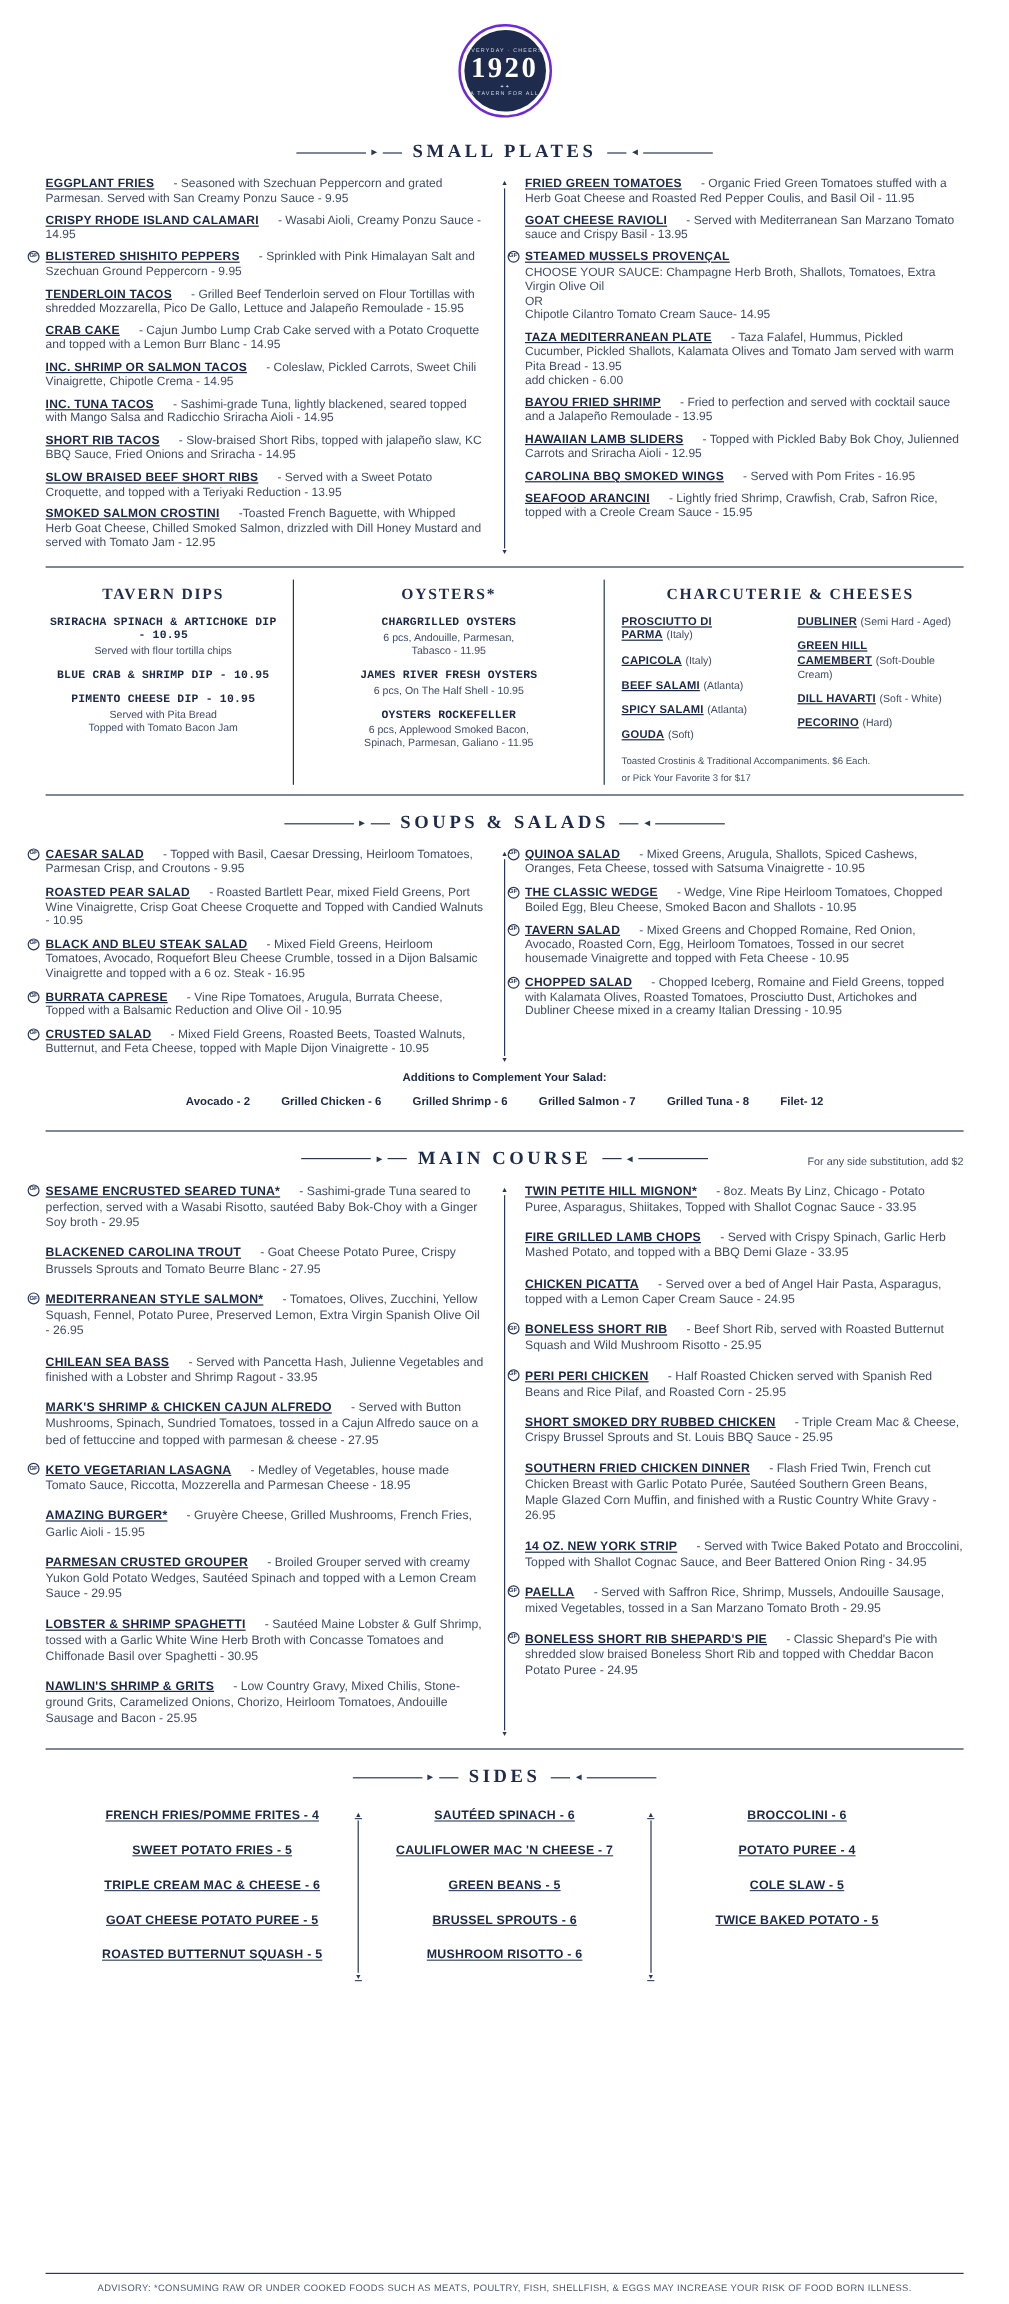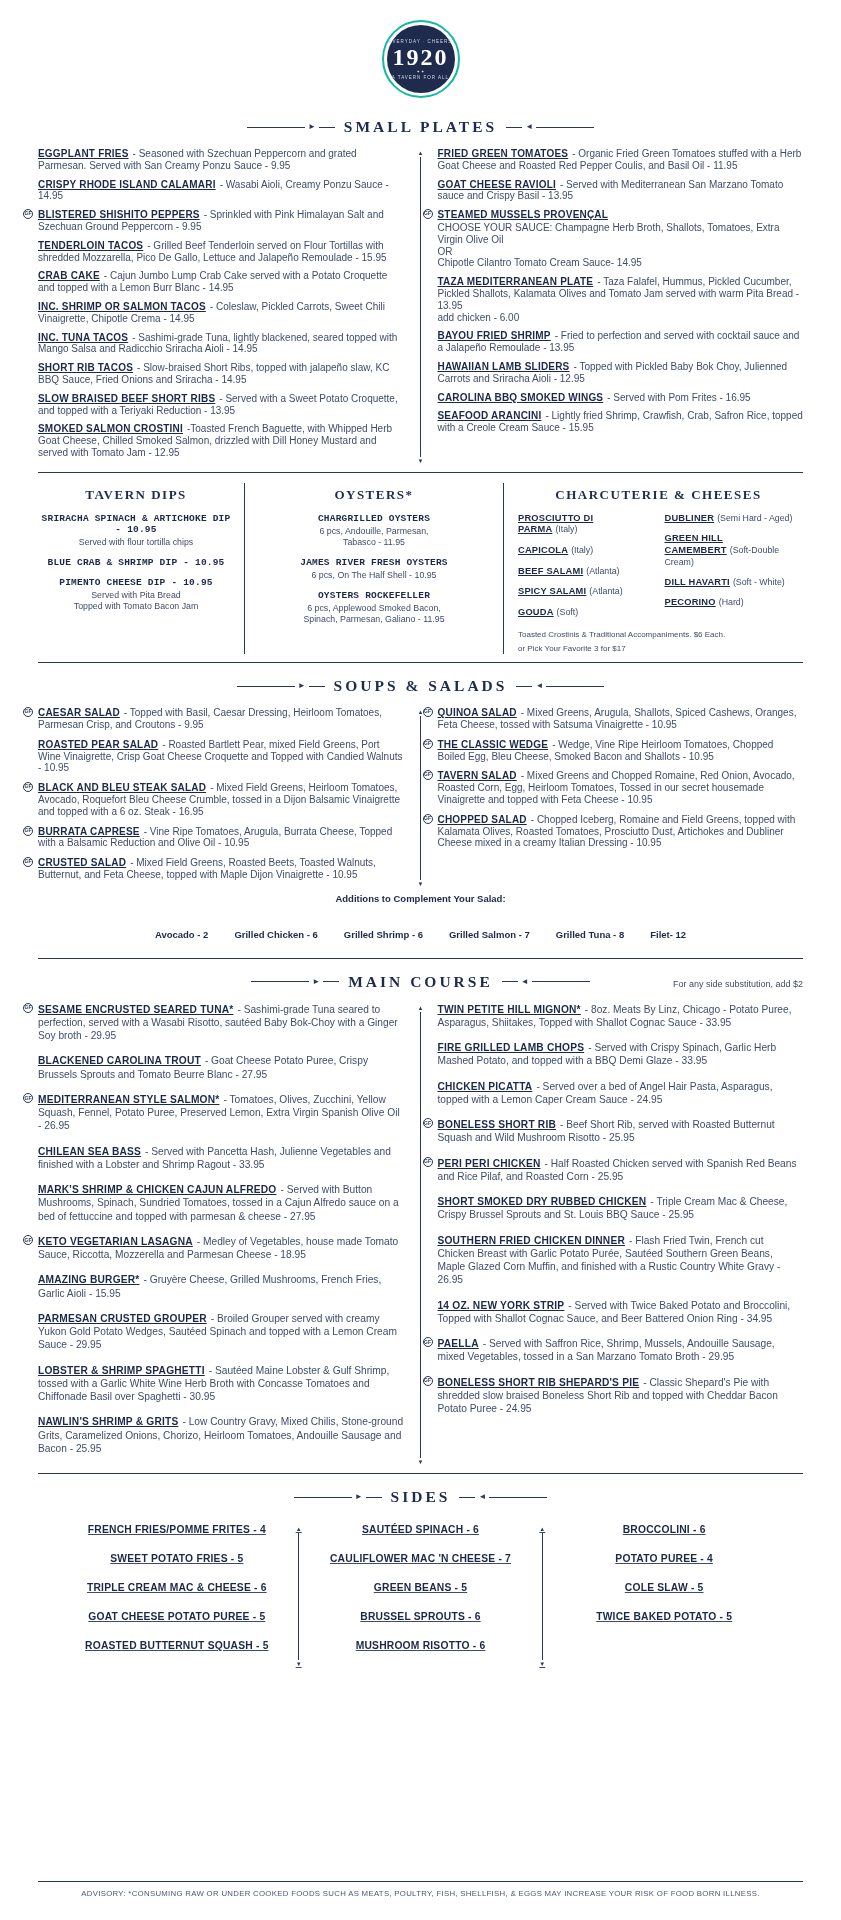--- a/index.html
+++ b/index.html
@@ -6,21 +6,21 @@
   html,body { background:#ffffff; }
   body {
     width:841px; height:1920px; margin:0 auto; overflow:hidden;
     font-family:"Liberation Sans", sans-serif; color:#3f4c69;
     -webkit-font-smoothing:antialiased;
   }
   .page { width:841px; height:1920px; padding:16px 38px 0; display:flex; flex-direction:column; }
 
   
   .logo-wrap { display:flex; justify-content:center; margin:4px 0 12px; }
-  .logo-ring { width:78px; height:78px; border-radius:50%; border:2px solid #14b8a6; padding:3px; background:#fff; }
+  .logo-ring { width:78px; height:78px; border-radius:50%; border:2px solid #6d28d9; padding:3px; background:#fff; }
   .logo-disc { width:100%; height:100%; border-radius:50%; background:#1f2b4d; color:#fff;
                display:flex; flex-direction:column; align-items:center; justify-content:center; gap:1px; }
   .logo-arc { font-size:4.5px; letter-spacing:1px; color:#cfd6e6; white-space:nowrap; }
   .logo-year { font-family:"Liberation Serif", serif; font-weight:bold; font-size:24px; letter-spacing:2px; line-height:1; }
   .logo-star { font-size:4px; color:#cfd6e6; line-height:1; }
 
   
   .sec-head { display:flex; align-items:center; justify-content:center; gap:9px; margin:8px 0 12px; position:relative; }
   .sec-title { font-family:"Liberation Serif", serif; font-size:15.5px; font-weight:bold;
                color:#1f2b4d; letter-spacing:3px; white-space:nowrap; }
@@ -28,21 +28,21 @@
   .ln { display:inline-block; height:1px; background:#2a3757; }
   .lnl { width:58px; } .lns { width:16px; }
   .ar { font-size:8px; color:#2a3757; font-style:normal; line-height:1; }
   .mc-note { position:absolute; right:0; top:60%; transform:translateY(-50%); font-size:9px; color:#3f4c69; }
 
   
   .cols { display:grid; grid-template-columns:1fr 34px 1fr; align-items:stretch; }
   .col { min-width:0; }
   .item { position:relative; font-size:10px; line-height:1.18; margin-bottom:7px; }
   .nm { font-weight:bold; color:#1c2848; letter-spacing:0.2px;text-decoration:underline; }
-  .ds { margin-left:4px; white-space:pre-line; }
+  .ds { margin-left:16px; white-space:pre-line; }
   .ds.blk { display:block; margin-left:0; margin-top:1px; }
   .gf { position:absolute; left:-15px; top:0; width:10px; height:10px; border:1px solid #2a3757; border-radius:50%;
         font-size:5px; font-weight:bold; color:#2a3757; display:flex; align-items:center; justify-content:center; }
 
   
   .vdiv { display:flex; flex-direction:column; align-items:center; padding:2px 0; }
   .vdiv .va { font-size:6px; color:#2a3757; line-height:1; }
   .vdiv .vline { flex:1; width:1px; background:#2a3757; margin:1px 0; }
 
   .rule { border-top:1.5px solid #2a3757; margin:6px 0; }
@@ -57,34 +57,34 @@
   .dip-note, .oyster-desc { font-size:8.8px; margin-top:2px; white-space:pre-line; line-height:1.25; }
   .charc-grid { display:grid; grid-template-columns:1fr 1fr; column-gap:12px; padding:0 4px; }
   .ch-item { font-size:8.8px; margin-bottom:9px; line-height:1.25; }
   .ch-item .nm { font-size:9.3px; }
   .ch-item .origin { margin-left:3px; }
   .charc-note { font-size:8px; margin:3px 4px 0; line-height:1.3; }
 
   
   .salads .item { margin-bottom:8px; }
   .add-wrap { text-align:center; margin:4px 0 10px; }
-  .add-title { font-weight:bold; font-size:9.5px; color:#1c2848; margin-bottom:20px; }
+  .add-title { font-weight:bold; font-size:9.5px; color:#1c2848; margin-bottom:4px; }
   .add-items span { font-weight:bold; font-size:9.5px; color:#1c2848; margin:0 13px; }
 
   
   .mains .item { font-size:10.2px; line-height:1.3; margin-bottom:12px; }
 
   
   .sides-grid { display:grid; grid-template-columns:1fr 18px 1fr 18px 1fr; padding:6px 26px 2px;text-decoration:underline; }
   .side-col { min-width:0; }
   .side-item { text-align:center; font-weight:bold; color:#1c2848; font-size:10.3px;
                letter-spacing:0.2px; margin:0 0 18px; }
 
   
-  .footer { margin-top:auto; padding-bottom:22px; }
+  .footer { margin-top:auto; padding-bottom:9px; }
   .advisory { text-align:center; font-size:7.8px; letter-spacing:0.3px; color:#4a5773; margin-top:7px; }
 </style>
 </head>
 <body>
 
 <div class="page">
 
   <div class="logo-wrap">
     <div class="logo-ring">
       <div class="logo-disc">

